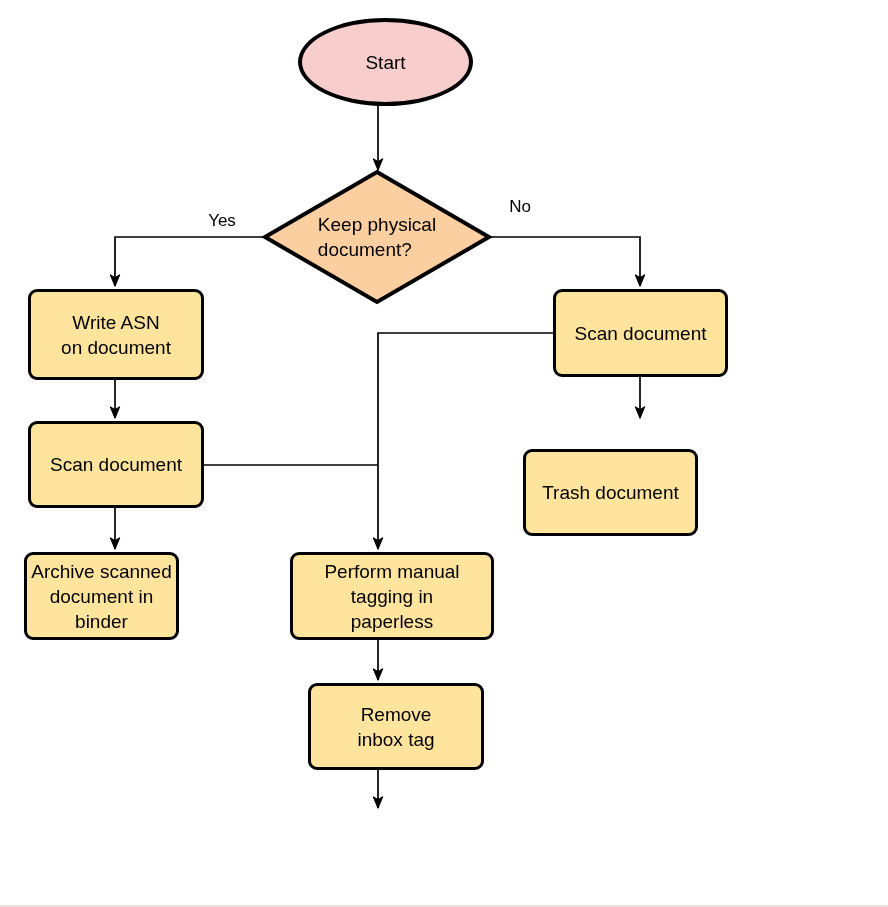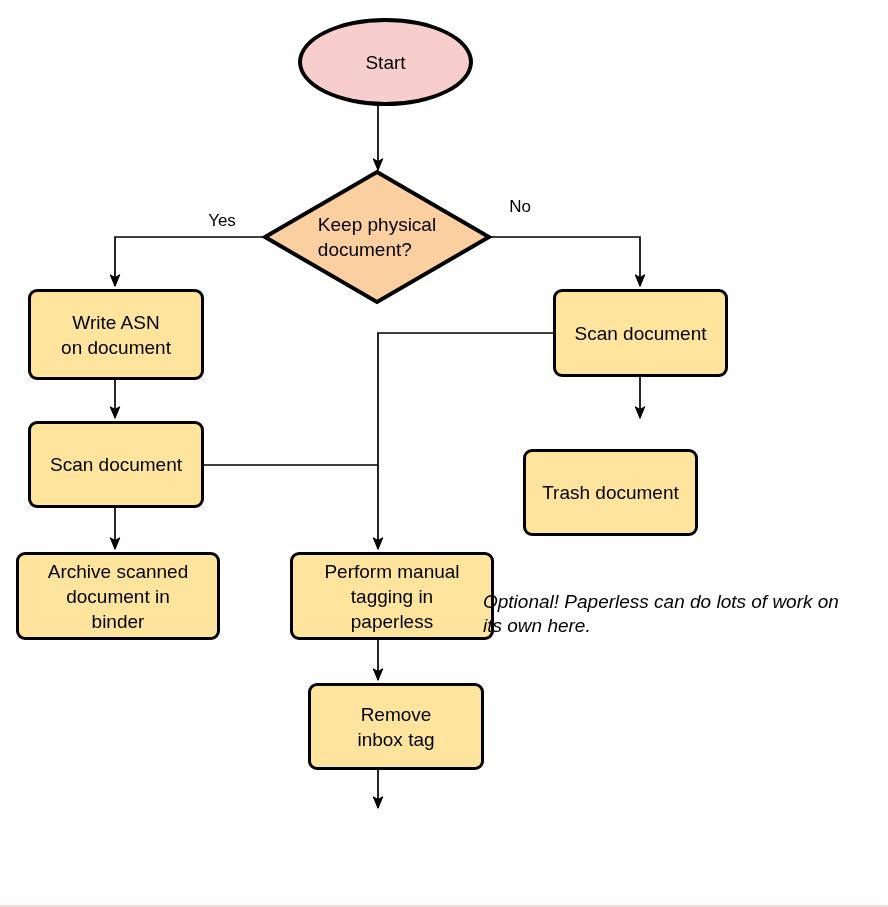--- a/index.html
+++ b/index.html
@@ -74,21 +74,21 @@
     top: 905px;
     width: 888px;
     height: 2px;
     background: #f5dddc;
   }
 
   
   #node-start        { left: 298px; top: 18px;  width: 175px; height: 88px; }
   #node-write-asn    { left: 28px;  top: 289px; width: 176px; height: 91px; }
   #node-scan-left    { left: 28px;  top: 421px; width: 176px; height: 87px; }
-  #node-archive      { left: 16px;  top: 552px; width: 204px; height: 88px; }
+  #node-archive      { left: 24px;  top: 552px; width: 155px; height: 88px; }
   #node-scan-right   { left: 553px; top: 289px; width: 175px; height: 88px; }
   #node-trash        { left: 523px; top: 421px; width: 175px; height: 87px; margin-top: 28px; }
   #node-perform      { left: 290px; top: 552px; width: 204px; height: 88px; }
   #node-remove       { left: 308px; top: 683px; width: 176px; height: 87px; }
   #node-end          { left: 290px; top: 811px; width: 180px; height: 84px; }
   #label-decision    { left: 265px; top: 172px; width: 224px; height: 130px; }
   #label-yes         { left: 192px; top: 210px; width: 60px;  height: 22px; text-align: center; }
   #label-no          { left: 495px; top: 196px; width: 50px;  height: 22px; }
   #note              { left: 483px; top: 590px; width: 402px; }
 </style>
@@ -153,22 +153,20 @@
   <div class="node process" id="node-trash">
     <span>Trash document</span>
   </div>
 
   <div class="node process" id="node-perform">
     <span>Perform manual
 tagging in
 paperless</span>
   </div>
 
-  <div class="note-text" id="note">Optional! Paperless can do lots of work on
-its own here.</div>
 
   <div class="node process" id="node-remove">
     <span>Remove
 inbox tag</span>
   </div>
 
 
   <div class="bottom-edge"></div>
 
 </div>

